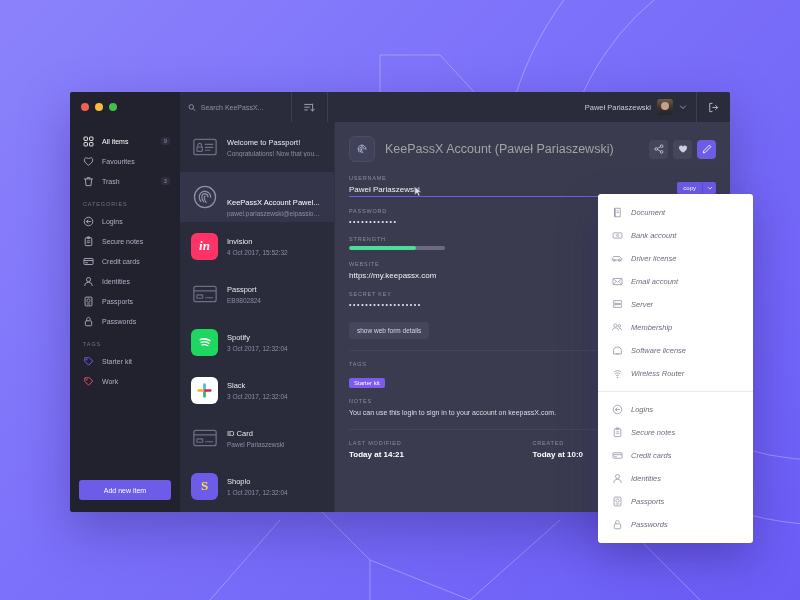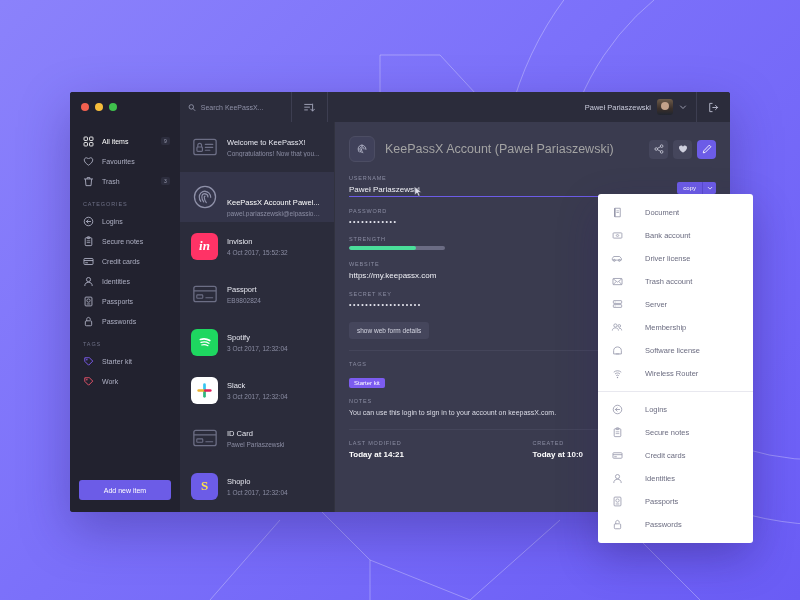--- a/index.html
+++ b/index.html
@@ -256,22 +256,22 @@
     left: 598px; top: 194px;
     width: 155px;
     background: #ffffff;
     border-radius: 3px;
     box-shadow: 0 16px 40px rgba(45,25,110,.30);
     padding: 7px 0;
     z-index: 50;
   }
   .dd-item {
     height: 23px; display: flex; align-items: center;
-    gap: 22px; padding: 0 13px;
-    font-size: 7.5px; color: #6b6c80;
+    gap: 8px; padding: 0 13px;
+    font-size: 7.5px; color: #6b6c80; font-style: italic;
   }
   .dd-ico { width: 12px; height: 12px; flex: 0 0 12px; display:flex;align-items:center;justify-content:center; }
   .dd-sep { height: 1px; background: #e8e8ef; margin: 6px 0; }
 
   svg { display: block; }
 </style>
 </head>
 <body>
 
 <svg class="bg-deco" width="800" height="600" viewBox="0 0 800 600">
@@ -472,21 +472,21 @@
           <svg width="24" height="20" viewBox="0 0 28 22">
             <rect x="1" y="2" width="26" height="18" rx="2.4" fill="none" stroke="#6c6e85" stroke-width="1.5"></rect>
             <path d="M5.6 11.4 L5.6 9.2 C5.6 7.8 6.6 6.8 7.8 6.8 C9 6.8 10 7.8 10 9.2 L10 11.4" fill="none" stroke="#6c6e85" stroke-width="1.4"></path>
             <rect x="4.6" y="11" width="6.4" height="5" rx="1" fill="none" stroke="#6c6e85" stroke-width="1.4"></rect>
             <line x1="14.4" y1="8" x2="23" y2="8" stroke="#6c6e85" stroke-width="1.4" stroke-linecap="round"></line>
             <line x1="14.4" y1="11.4" x2="23" y2="11.4" stroke="#6c6e85" stroke-width="1.4" stroke-linecap="round"></line>
             <line x1="14.4" y1="14.8" x2="19.6" y2="14.8" stroke="#6c6e85" stroke-width="1.4" stroke-linecap="round"></line>
           </svg>
         </span>
         <span class="item-txt">
-          <span class="item-title" style="display:block">Welcome to KeePassX!</span>
+          <span class="item-title" style="display:block">Welcome to Passport!</span>
           <span class="item-sub" style="display:block">Congratulations! Now that you...</span>
         </span>
       </div>
 
       <div class="item selected">
         <span class="item-ico">
           <svg width="24" height="24" viewBox="0 0 26 26">
             <circle cx="13" cy="13" r="11.4" fill="none" stroke="#8e90a8" stroke-width="1.4"></circle>
             <path d="M13 6.6 C9.5 6.6 6.8 9.4 6.8 13 C6.8 15 7.4 16.4 8.4 17.6" fill="none" stroke="#8e90a8" stroke-width="1.3" stroke-linecap="round"></path>
             <path d="M13 9.4 C11 9.4 9.6 11 9.6 13 C9.6 15.2 10.4 16.8 11.6 18.4" fill="none" stroke="#8e90a8" stroke-width="1.3" stroke-linecap="round"></path>
@@ -733,21 +733,21 @@
   </div>
 
   <div class="dd-item">
     <span class="dd-ico">
       <svg width="11" height="11" viewBox="0 0 16 16">
         <rect x="1.4" y="3.6" width="13.2" height="9" rx="1" fill="none" stroke="#9698ab" stroke-width="1.2"></rect>
         <path d="M1.6 4 L8 9 L14.4 4" fill="none" stroke="#9698ab" stroke-width="1.1"></path>
         <path d="M1.6 12.4 L6 8.2 M14.4 12.4 L10 8.2" fill="none" stroke="#9698ab" stroke-width="1.1"></path>
       </svg>
     </span>
-    <span>Trash account</span>
+    <span>Email account</span>
   </div>
 
   <div class="dd-item">
     <span class="dd-ico">
       <svg width="11" height="11" viewBox="0 0 16 16">
         <rect x="2" y="2.4" width="12" height="4" rx="0.8" fill="none" stroke="#9698ab" stroke-width="1.2"></rect>
         <rect x="2" y="8.2" width="12" height="4" rx="0.8" fill="none" stroke="#9698ab" stroke-width="1.2"></rect>
         <circle cx="4.5" cy="4.4" r="0.7" fill="#9698ab"></circle>
         <circle cx="4.5" cy="10.2" r="0.7" fill="#9698ab"></circle>
       </svg>

